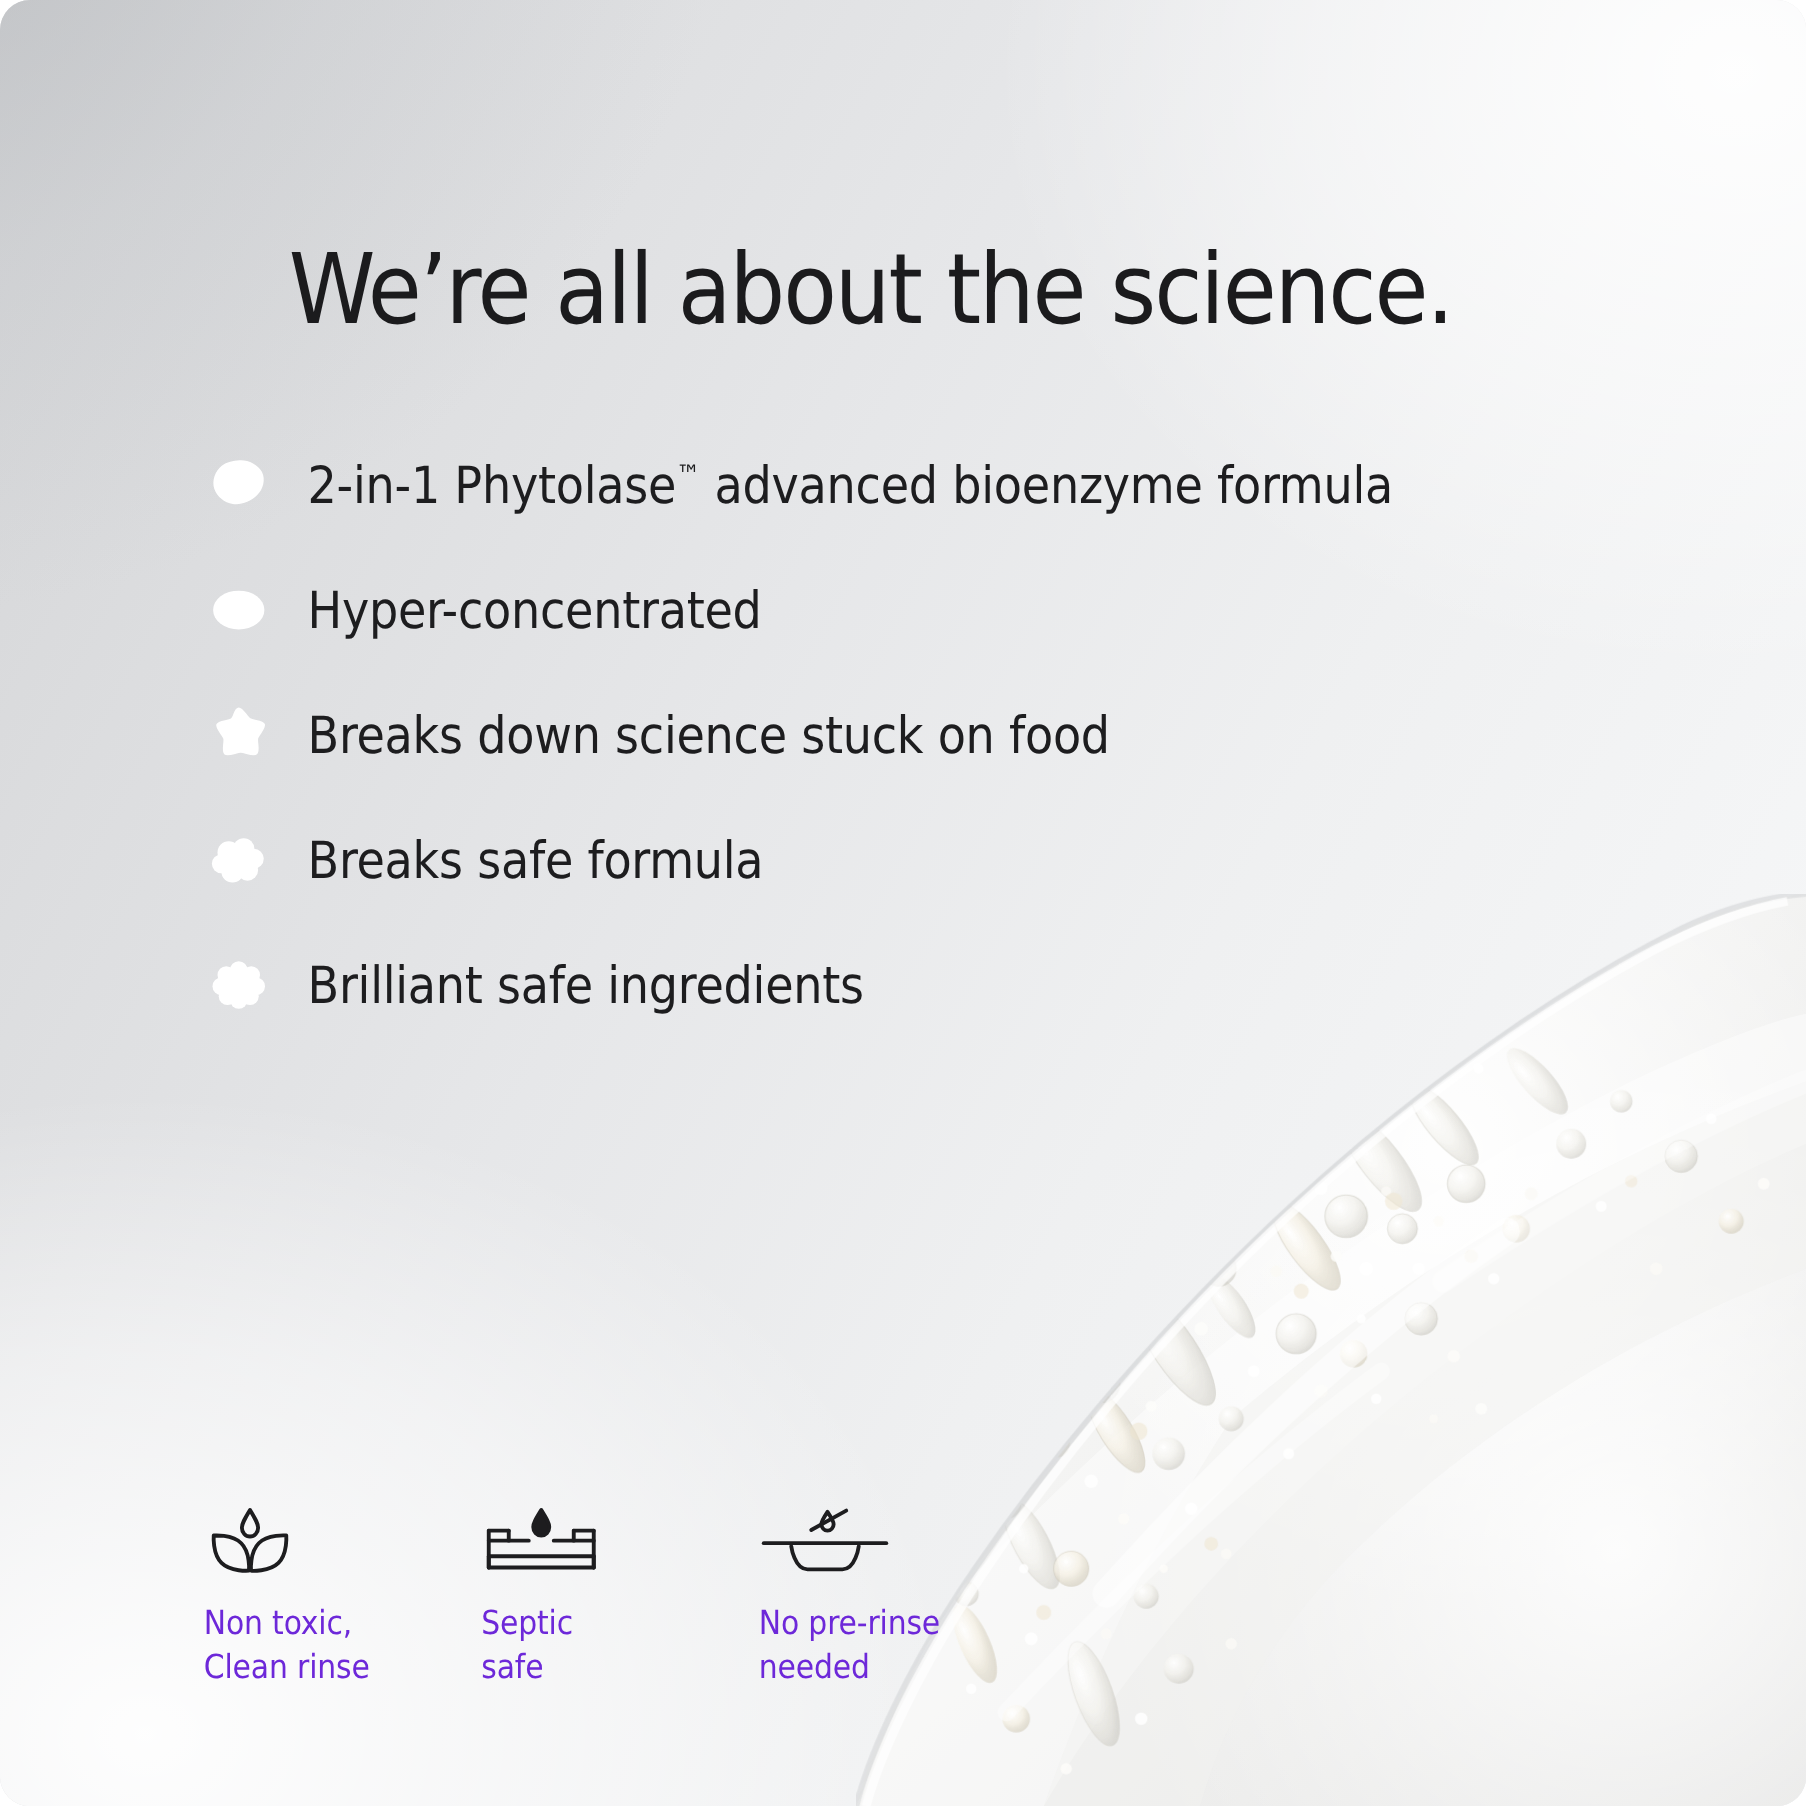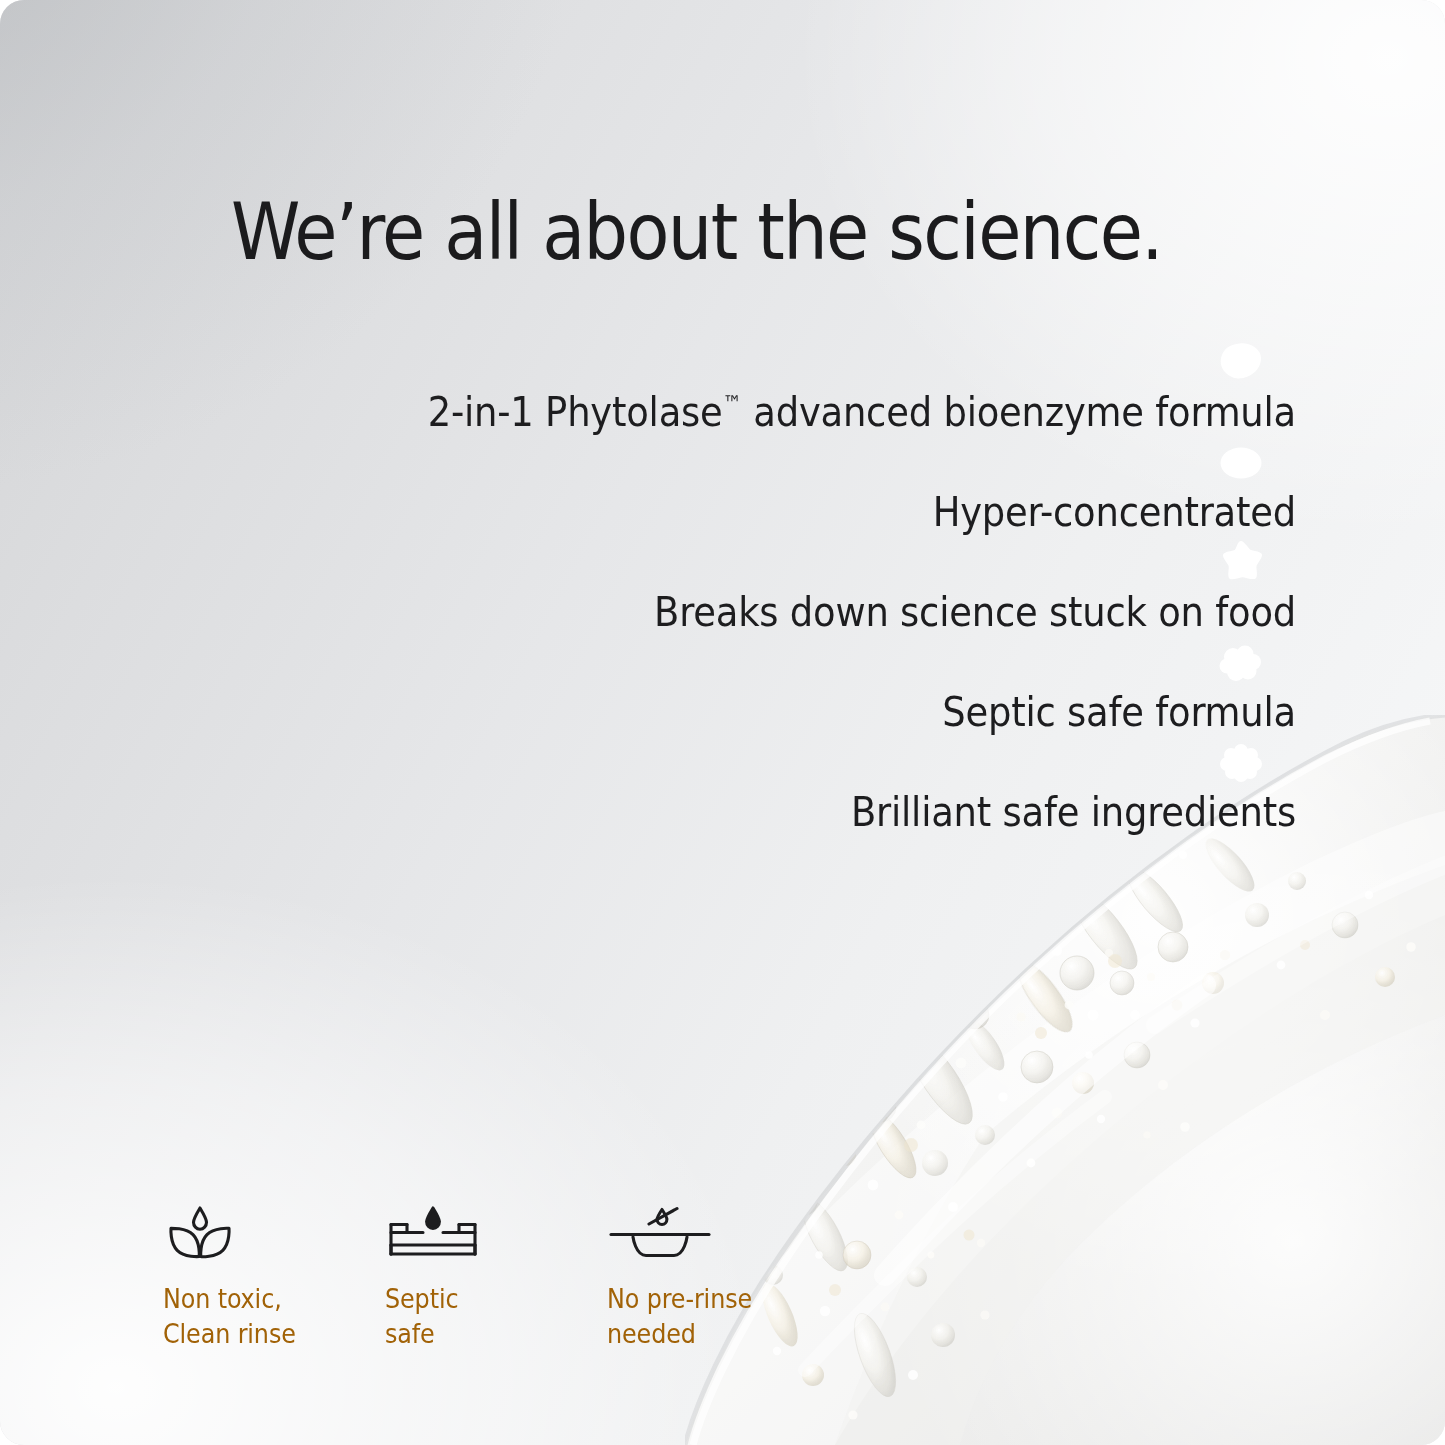--- a/index.html
+++ b/index.html
@@ -70,22 +70,21 @@
   .features {
     position: absolute;
     left: 166px;
     top: 338px;
     width: 1130px;
   }
   .feature-row {
     position: relative;
     height: 100px;
     display: flex;
-    align-items: flex-end;
-    flex-direction: column;
+    align-items: center;
   }
   .bullet-mark {
     width: 50px;
     height: 50px;
     flex: 0 0 50px;
     margin-right: 30px;
     display: flex;
     align-items: center;
     justify-content: center;
   }
@@ -123,21 +122,21 @@
     height: 74px;
     display: flex;
     align-items: center;
     justify-content: flex-start;
     margin-bottom: 12px;
   }
   .badge-icon svg { display: block; }
   .badge-label {
     font-size: 26.5px;
     line-height: 1.32;
-    color: #a16207;
+    color: #6d28d9;
     letter-spacing: -0.1px;
     white-space: pre-line;
     font-family: "DejaVu Sans", "Liberation Sans", sans-serif;
     font-stretch: condensed;
   }
 </style>
 </head>
 <body>
 
 <div id="canvas">
@@ -343,21 +342,21 @@
               <circle cx="15" cy="17" r="9"></circle>
               <circle cx="27" cy="14" r="8.5"></circle>
               <circle cx="35" cy="22" r="8"></circle>
               <circle cx="30" cy="31" r="8.5"></circle>
               <circle cx="18" cy="32" r="9"></circle>
               <circle cx="9" cy="26" r="7.5"></circle>
               <rect x="9" y="15" width="26" height="17" rx="8"></rect>
             </g>
           </svg>
       </span>
-      <span class="feature-text">Septic safe formula</span>
+      <span class="feature-text">Breaks safe formula</span>
     </div>
 
 
     <div class="feature-row">
       <span class="bullet-mark">
         <svg width="46" height="46" viewBox="0 0 46 46">
             <g fill="#ffffff">
               <circle cx="23" cy="11" r="7"></circle>
               <circle cx="33" cy="15" r="7"></circle>
               <circle cx="37" cy="24" r="7"></circle>

